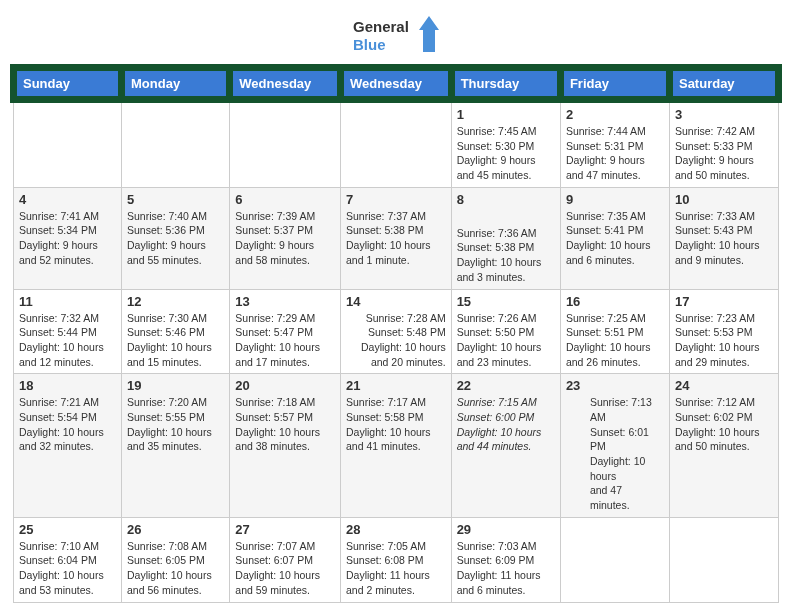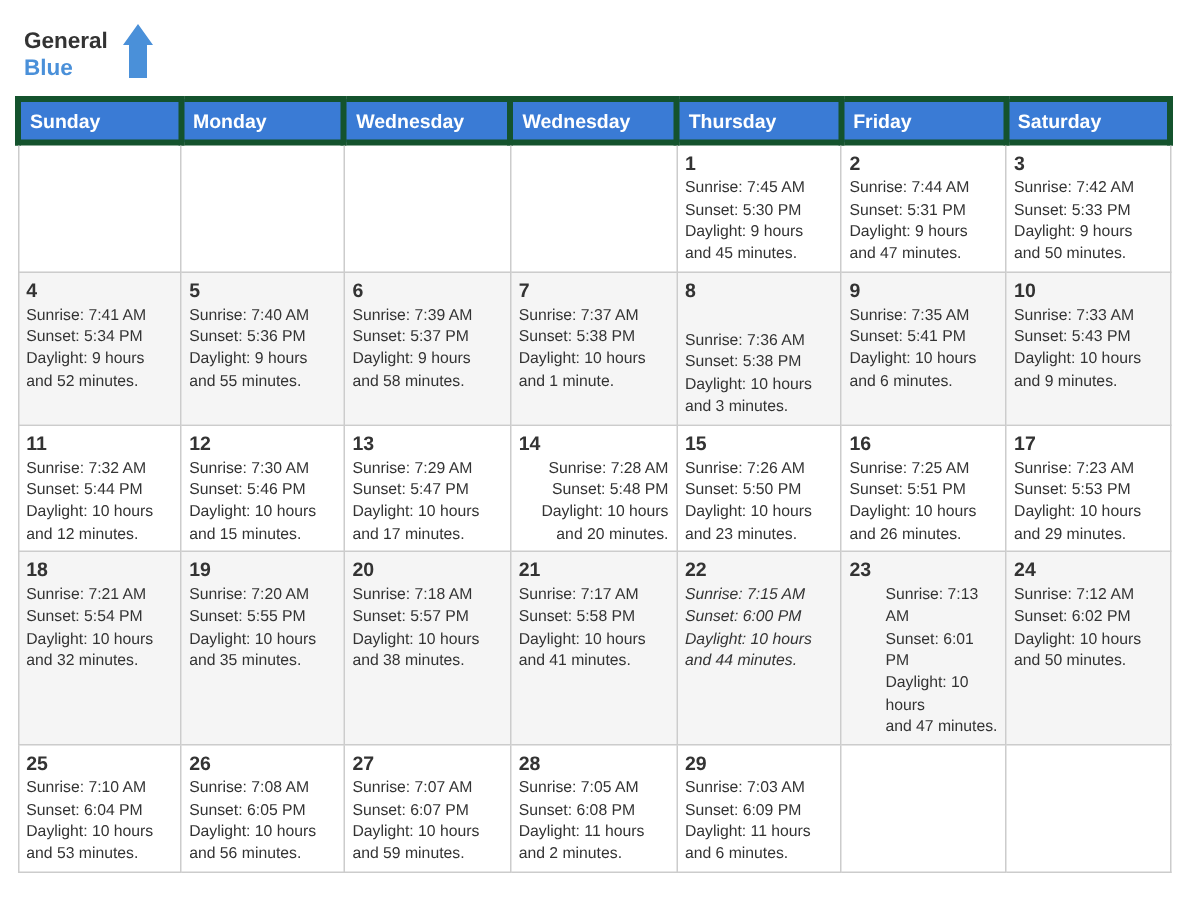--- a/index.html
+++ b/index.html
@@ -5,21 +5,21 @@
     * { box-sizing: border-box; margin: 0; padding: 0; }
     body {
       font-family: Arial, sans-serif;
       background: #fff;
       width: 792px;
       min-height: 612px;
       padding: 10px;
     }
     .header-area {
       display: flex;
-      justify-content: flex-start;
+      justify-content: center;
       align-items: flex-start;
       margin-bottom: 8px;
       padding: 4px 4px 0 4px;
     }
     .logo {
       display: flex;
       align-items: center;
       gap: 4px;
     }
     .title-area {
@@ -39,21 +39,21 @@
       border-collapse: collapse;
       font-size: 11px;
     }
     .calendar th {
       background-color: #3a7bd5;
       color: #fff;
       text-align: left;
       padding: 5px 6px;
       font-size: 13px;
       font-weight: bold;
-      border: 4px solid #14532d;
+      border: 7px solid #14532d;
     }
     .calendar td {
       border: 1px solid #ccc;
       vertical-align: top;
       padding: 4px 5px;
       width: 113px;
       min-height: 80px;
       background: #fff;
     }
     .calendar tr:nth-child(even) td {

